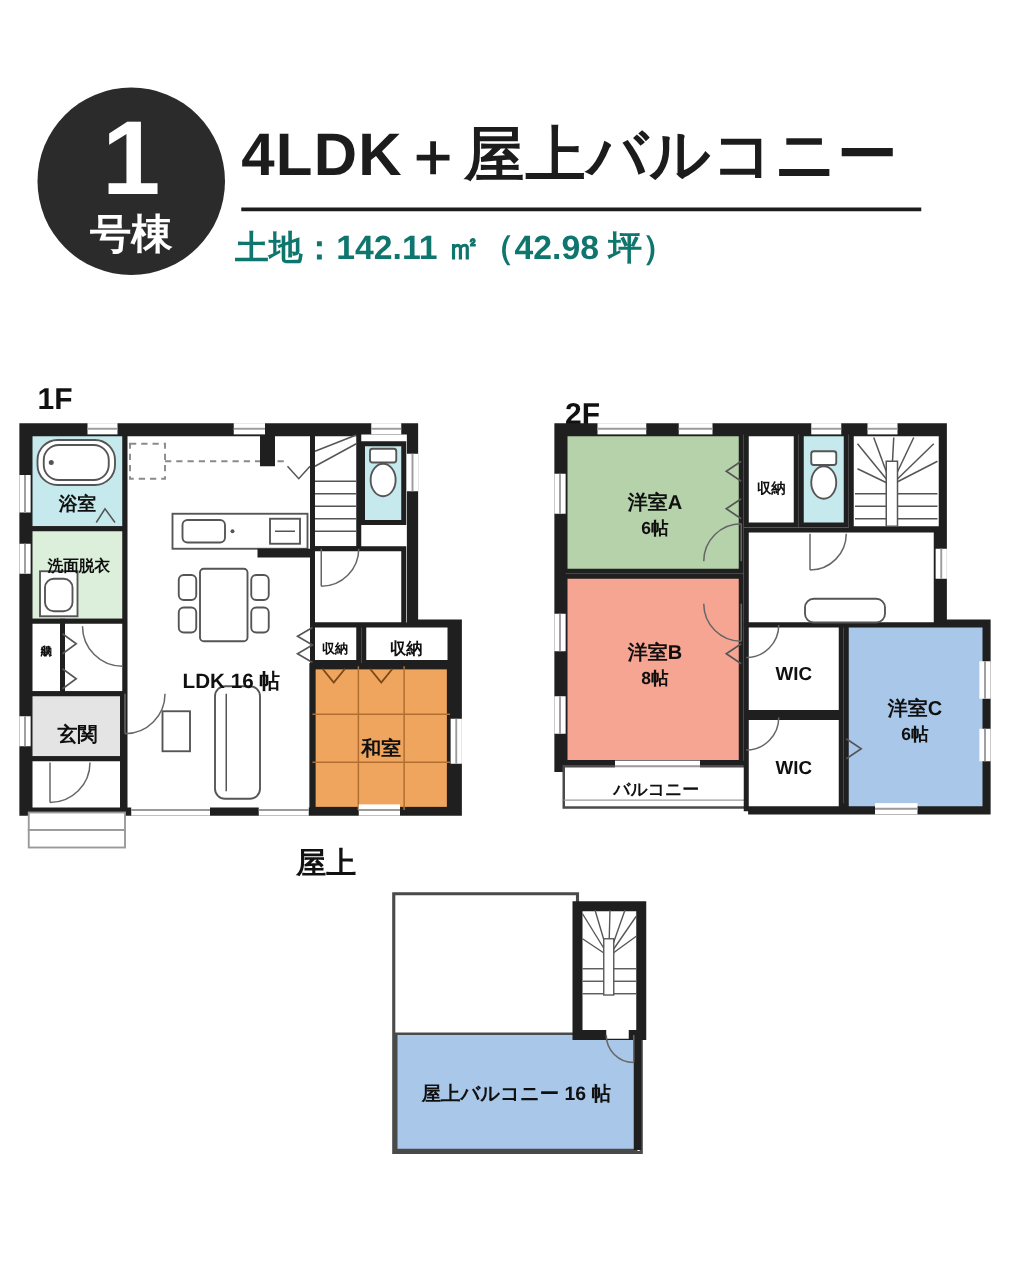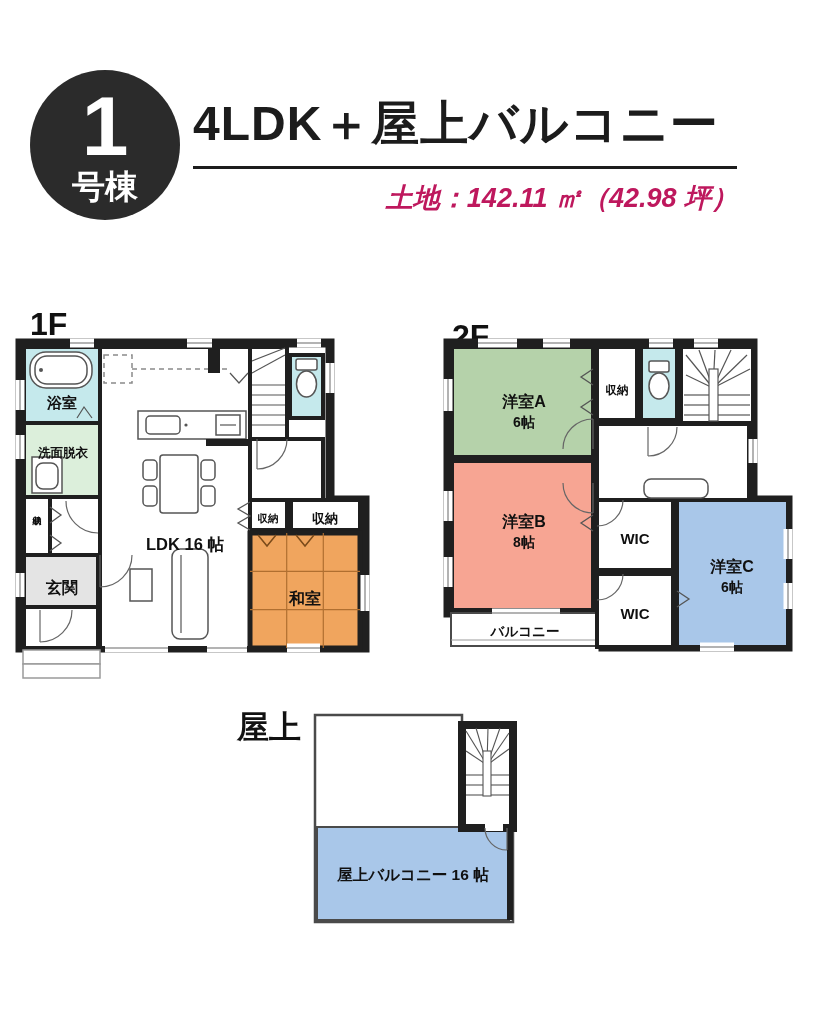--- a/index.html
+++ b/index.html
@@ -6,28 +6,28 @@
   .canvas { position:relative; width:819px; height:1024px; background:#fff; overflow:hidden;
             font-family:"Liberation Sans", sans-serif; color:#1c1c1c; }
   .badge { position:absolute; left:30px; top:70px; width:150px; height:150px; border-radius:50%;
            background:#2b2b2b; color:#fff; display:flex; flex-direction:column;
            align-items:center; justify-content:center; text-align:center; }
   .badge-num { font-size:84px; font-weight:bold; line-height:0.95; }
   .badge-label { font-size:33px; font-weight:bold; margin-top:4px; line-height:1; }
   .title { position:absolute; left:193px; top:92px; width:548px; font-size:48px; font-weight:800;
            letter-spacing:1px; white-space:nowrap; color:#1c1c1c; }
   .rule { position:absolute; left:193px; top:166px; width:544px; height:3px; background:#1c1c1c; }
-  .sub { position:absolute; left:188px; width:550px; text-align:right; font-size:27px;
-         font-weight:bold; color:#be185d; white-space:nowrap;font-style:italic; }
+  .sub { position:absolute; left:188px; width:550px; text-align:left; font-size:27px;
+         font-weight:bold; color:#0f766e; white-space:nowrap; }
   .sub1 { top:180px; }
   .sub2 { top:220px; }
-  .plan-heading { position:absolute; font-size:32px; font-weight:bold; color:#111; line-height:1; }
+  .plan-heading { position:absolute; font-size:24px; font-weight:bold; color:#111; line-height:1; }
   .h-1f { left:30px; top:308px; }
   .h-2f { left:452px; top:320px; }
-  .h-roof { left:237px; top:711px; }
+  .h-roof { left:237px; top:679px; }
   svg.plan { position:absolute; overflow:visible; }
   svg text { font-family:"Liberation Sans", sans-serif; fill:#101010; font-weight:600; }
   .vtext { writing-mode:vertical-rl; }
   .fx { fill:#ffffff; stroke:#555555; stroke-width:1.5; }
   .ln { stroke:#555555; stroke-width:1.2; fill:none; }
   .win { fill:#ffffff; }
   .winln { stroke:#9a9a9a; stroke-width:1.5; }
   .arc { stroke:#666666; stroke-width:1.2; fill:none; }
 </style>
 </head>

